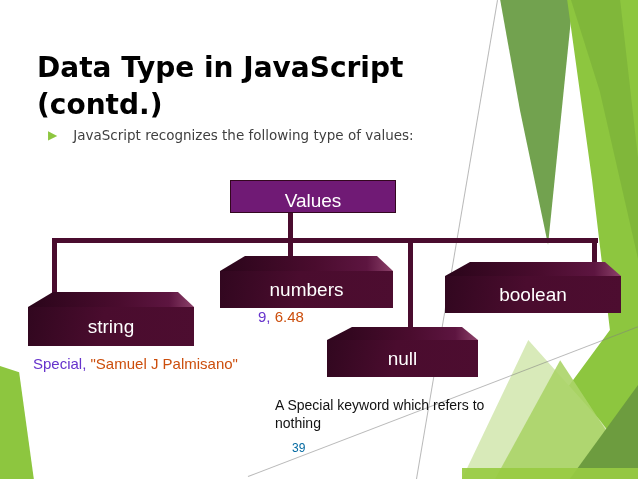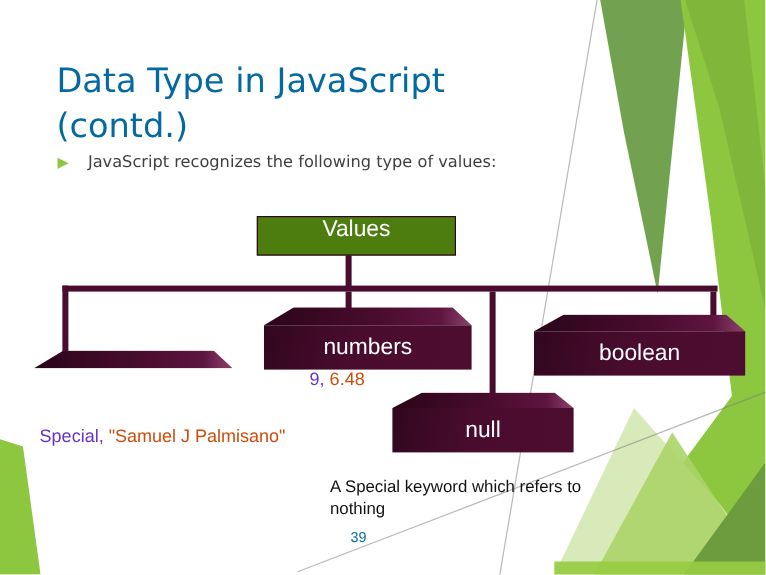--- a/index.html
+++ b/index.html
@@ -17,23 +17,23 @@
   .g-med{background:#abd468;opacity:.9;clip-path:polygon(87.8% 75.2%,100% 100%,77.6% 100%);}
   .g-darkbr{background:#6d9c3f;clip-path:polygon(100% 80.4%,100% 100%,89.3% 100%);}
   .g-strip{background:#98cb42;opacity:.92;clip-path:polygon(72.4% 97.7%,100% 97.7%,100% 100%,72.4% 100%);}
   .g-left{background:#8dc63f;clip-path:polygon(0 76.4%,3% 77.7%,5.3% 100%,0 100%);}
   .hairline{position:absolute;background:rgba(128,128,128,.55);z-index:1;}
   .line-a{left:497px;top:0;width:1px;height:486px;transform-origin:top left;transform:rotate(9.6deg);}
   .line-b{left:248px;top:476px;width:425px;height:1px;transform-origin:left center;transform:rotate(-21deg);}
 
   
   .title{
-    position:absolute;left:47px;top:49px;z-index:4;
+    position:absolute;left:37px;top:49px;z-index:4;
     font-family:"DejaVu Sans",sans-serif;font-size:28px;line-height:37px;
-    color:#0369a1;letter-spacing:0;
+    color:#000000;letter-spacing:0;font-weight:bold;
   }
   .bullet-row{position:absolute;left:48px;top:126px;z-index:4;display:flex;align-items:flex-start;}
   .bullet-icon{
     color:#8dc63f;font-size:12px;line-height:18px;margin-right:16px;
     font-family:"DejaVu Sans",sans-serif;
   }
   .bullet-text{
     font-family:"DejaVu Sans",sans-serif;font-size:13.5px;line-height:18px;color:#3f3f3f;
   }
 
@@ -41,23 +41,23 @@
   .conn{position:absolute;background:#4a0c2e;z-index:2;}
   .stem-values{left:288px;top:212px;width:5px;height:28px;}
   .rail{left:52px;top:238px;width:546px;height:5px;}
   .drop-string{left:52px;top:238px;width:5px;height:57px;}
   .drop-numbers{left:288px;top:243px;width:5px;height:16px;}
   .drop-null{left:408px;top:243px;width:5px;height:87px;}
   .drop-boolean{left:592px;top:243px;width:5px;height:22px;}
 
   
   .values-box{
-    position:absolute;left:214px;top:180px;width:166px;height:33px;z-index:3;
-    background:#4d7c0f;border:1px solid #33071f;box-sizing:border-box;
-    display:flex;align-items:flex-start;justify-content:center;
+    position:absolute;left:230px;top:180px;width:166px;height:33px;z-index:3;
+    background:#701a75;border:1px solid #33071f;box-sizing:border-box;
+    display:flex;align-items:flex-end;justify-content:center;
     color:#fff;font-size:19px;
   }
   .node{position:absolute;z-index:3;}
   .node .top3d{
     clip-path:polygon(25px 0,calc(100% - 16px) 0,100% 100%,0 100%);
     background:linear-gradient(90deg,#2a051a,#4a0c2e 55%,#5d1540 85%,#8a3f68 99%);
   }
   .node .face{
     background:linear-gradient(100deg,#31071f,#4a0c2e 45%,#4d0d30);
     color:#fff;font-size:19px;display:flex;align-items:center;justify-content:center;
@@ -118,20 +118,21 @@
   <div class="conn drop-numbers"></div>
   <div class="conn drop-null"></div>
   <div class="conn drop-boolean"></div>
 
   <div class="values-box">
     <span>Values</span>
   </div>
 
   <div class="node n-string">
     <div class="top3d"></div>
+    <div class="face">string</div>
   </div>
   <div class="node n-numbers">
     <div class="top3d"></div>
     <div class="face">numbers</div>
   </div>
   <div class="node n-null">
     <div class="top3d"></div>
     <div class="face">null</div>
   </div>
   <div class="node n-boolean">

